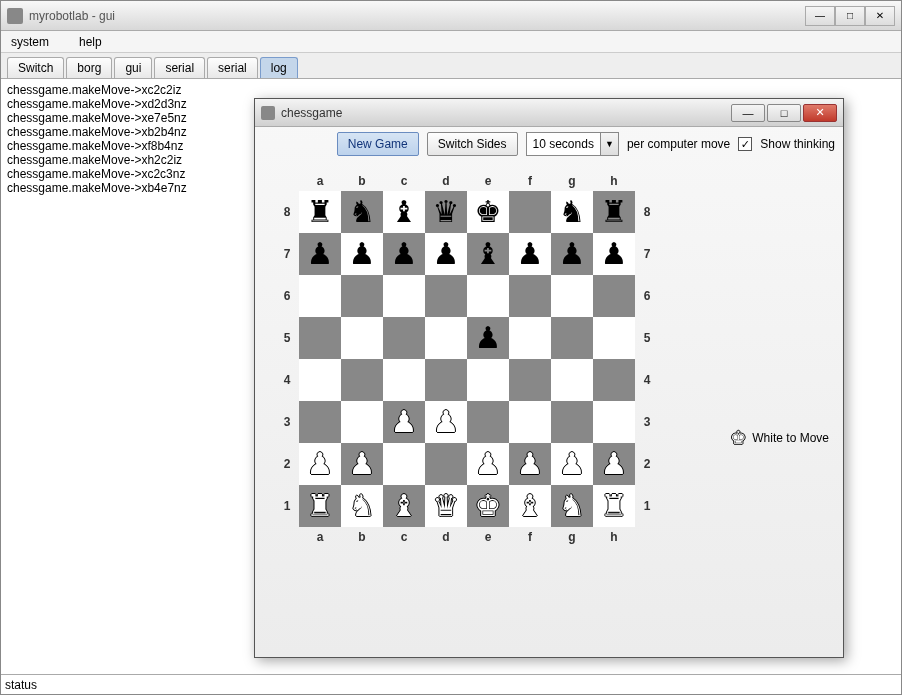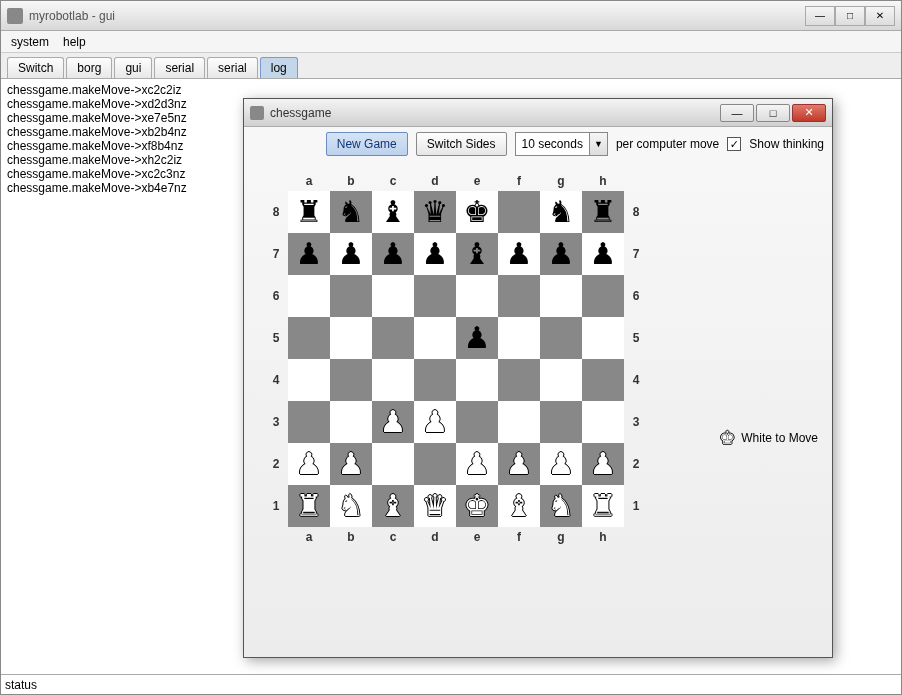--- a/index.html
+++ b/index.html
@@ -3,30 +3,30 @@
 <meta charset="utf-8">
 <style>
 * { margin:0; padding:0; box-sizing:border-box; font-family:Arial,sans-serif; }
 body { background:#e8e8e8; width:902px; height:695px; overflow:hidden; position:relative; }
 .main-window { width:902px; height:695px; background:#fff; border:1px solid #888; display:flex; flex-direction:column; }
 .titlebar { height:30px; background:linear-gradient(#f8f8f8,#d8d8d8); display:flex; align-items:center; padding:0 6px; border-bottom:1px solid #aaa; }
 .titlebar .app-icon { width:16px; height:16px; background:#888; border-radius:2px; margin-right:6px; }
 .titlebar .title { font-size:12px; color:#555; flex:1; }
 .win-btns { display:flex; gap:0; }
 .win-btns .wb { width:30px; height:20px; border:1px solid #aaa; background:linear-gradient(#f5f5f5,#ddd); font-size:10px; display:flex; align-items:center; justify-content:center; cursor:pointer; }
-.menubar { height:22px; padding:0 10px; display:flex; align-items:center; gap:14px; font-size:12px; border-bottom:1px solid #ccc; background:#f5f5f5; }
+.menubar { height:22px; padding:0 10px; display:flex; align-items:center; gap:30px; font-size:12px; border-bottom:1px solid #ccc; background:#f5f5f5; }
 .menubar span { cursor:pointer; }
 .tabbar { height:26px; display:flex; align-items:flex-end; padding:0 6px; background:#eee; border-bottom:1px solid #aaa; }
 .tab { padding:3px 10px; font-size:12px; border:1px solid #aaa; border-bottom:none; margin-right:2px; background:linear-gradient(#fdfdfd,#e8e8e8); border-radius:3px 3px 0 0; cursor:pointer; }
 .tab.active { background:#c4d6ea; border-color:#7a9ccc; }
 .content { flex:1; background:#fff; position:relative; overflow:hidden; padding:4px 6px; }
 .log-text { font-size:12px; line-height:14px; color:#000; white-space:pre; }
 .statusbar { height:20px; border-top:1px solid #aaa; font-size:12px; padding:0 4px; display:flex; align-items:center; color:#000; }
 
-.child-window { position:absolute; left:243px; top:98px; width:590px; height:560px; background:linear-gradient(#f8f8f8,#ececec); border:1px solid #555; box-shadow:3px 3px 12px rgba(0,0,0,0.35); display:flex; flex-direction:column; }
+.child-window { position:absolute; left:254px; top:98px; width:590px; height:560px; background:linear-gradient(#f8f8f8,#ececec); border:1px solid #555; box-shadow:3px 3px 12px rgba(0,0,0,0.35); display:flex; flex-direction:column; }
 .child-titlebar { height:28px; background:linear-gradient(#f4f4f4,#d0d0d0); display:flex; align-items:center; padding:0 6px; border-bottom:1px solid #aaa; }
 .child-titlebar .app-icon { width:14px; height:14px; background:#888; border-radius:2px; margin-right:6px; }
 .child-titlebar .title { font-size:12px; color:#333; flex:1; }
 .cb { width:34px; height:18px; margin-left:2px; display:flex; align-items:center; justify-content:center; border:1px solid #888; border-radius:2px; font-size:11px; cursor:pointer; }
 .cb.min, .cb.max { background:linear-gradient(#f5f5f5,#ddd); }
 .cb.close { background:linear-gradient(#e07a6a,#c0392b); color:#fff; border-color:#933; }
 .toolbar { height:34px; display:flex; align-items:center; gap:8px; padding:4px 8px;justify-content:flex-end; }
 .btn { padding:4px 10px; font-size:12px; border:1px solid #888; background:linear-gradient(#fefefe,#e6e6e6); border-radius:2px; cursor:pointer; }
 .btn.primary { background:linear-gradient(#d6e4f4,#bcd2ec); border-color:#6a8cc0; color:#12357a; }
 .combo { display:flex; align-items:center; }

